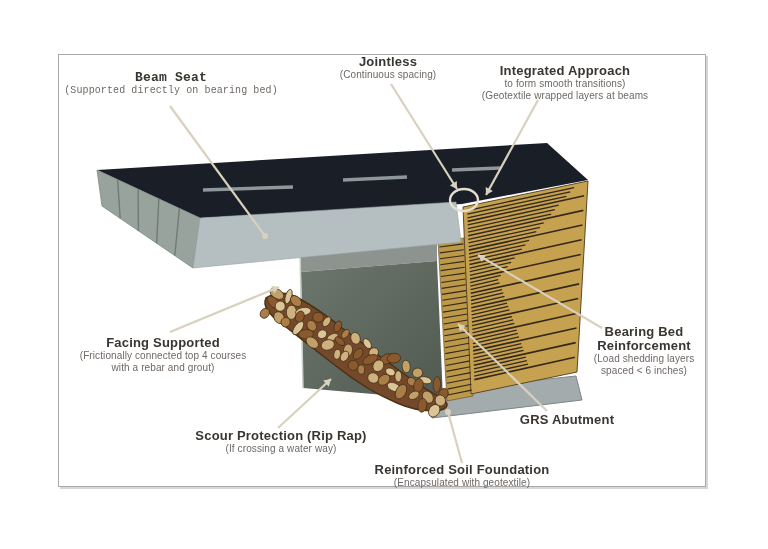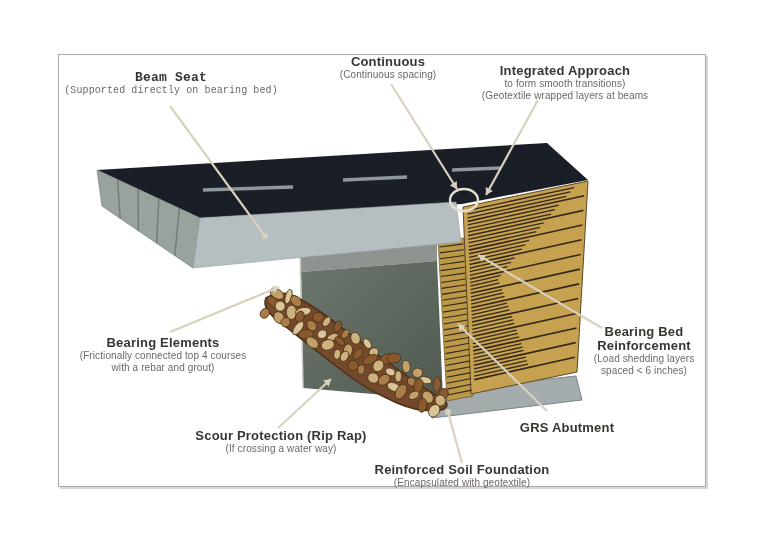--- a/index.html
+++ b/index.html
@@ -8,21 +8,21 @@
   #art{position:absolute;left:0;top:0;}
   .label{position:absolute;transform:translateX(-50%);text-align:center;white-space:nowrap;}
   .label .title{font-weight:bold;font-size:13px;line-height:14px;color:#393531;letter-spacing:.2px;}
   .label .sub{font-size:10px;line-height:11.5px;color:#6e6864;letter-spacing:.1px;}
   .lbl-beam-seat{left:171px;top:71px;font-family:Liberation Mono, monospace;}
   .lbl-jointless{left:388px;top:55px;}
   .lbl-integrated{left:565px;top:64px;text-align:center;}
   .lbl-facing{left:163px;top:336px;}
   .lbl-scour{left:281px;top:429px;}
   .lbl-foundation{left:462px;top:463px;}
-  .lbl-grs{left:567px;top:413px;margin-top:8px;}
+  .lbl-grs{left:567px;top:413px;}
   .lbl-bearing{left:644px;top:325px;}
 </style>
 </head>
 <body>
 
 <div id="stage">
 
   <div id="frame"></div>
 
   <svg id="art" width="768" height="549" viewBox="0 0 768 549">
@@ -213,32 +213,32 @@
         <polygon points="478,255 486.0,254.9 481.8,262.0" fill="#d8d1bd"></polygon>
       </g>
   </svg>
 
   <div class="label lbl-beam-seat">
     <div class="title">Beam Seat</div>
     <div class="sub">(Supported directly on bearing bed)</div>
   </div>
 
   <div class="label lbl-jointless">
-    <div class="title">Continuous</div>
+    <div class="title">Jointless</div>
     <div class="sub">(Continuous spacing)</div>
   </div>
 
   <div class="label lbl-integrated">
     <div class="title">Integrated Approach</div>
     <div class="sub">to form smooth transitions)</div>
     <div class="sub">(Geotextile wrapped layers at beams</div>
   </div>
 
   <div class="label lbl-facing">
-    <div class="title">Bearing Elements</div>
+    <div class="title">Facing Supported</div>
     <div class="sub">(Frictionally connected top 4 courses</div>
     <div class="sub">with a rebar and grout)</div>
   </div>
 
   <div class="label lbl-scour">
     <div class="title">Scour Protection (Rip Rap)</div>
     <div class="sub">(If crossing a water way)</div>
   </div>
 
   <div class="label lbl-foundation">

